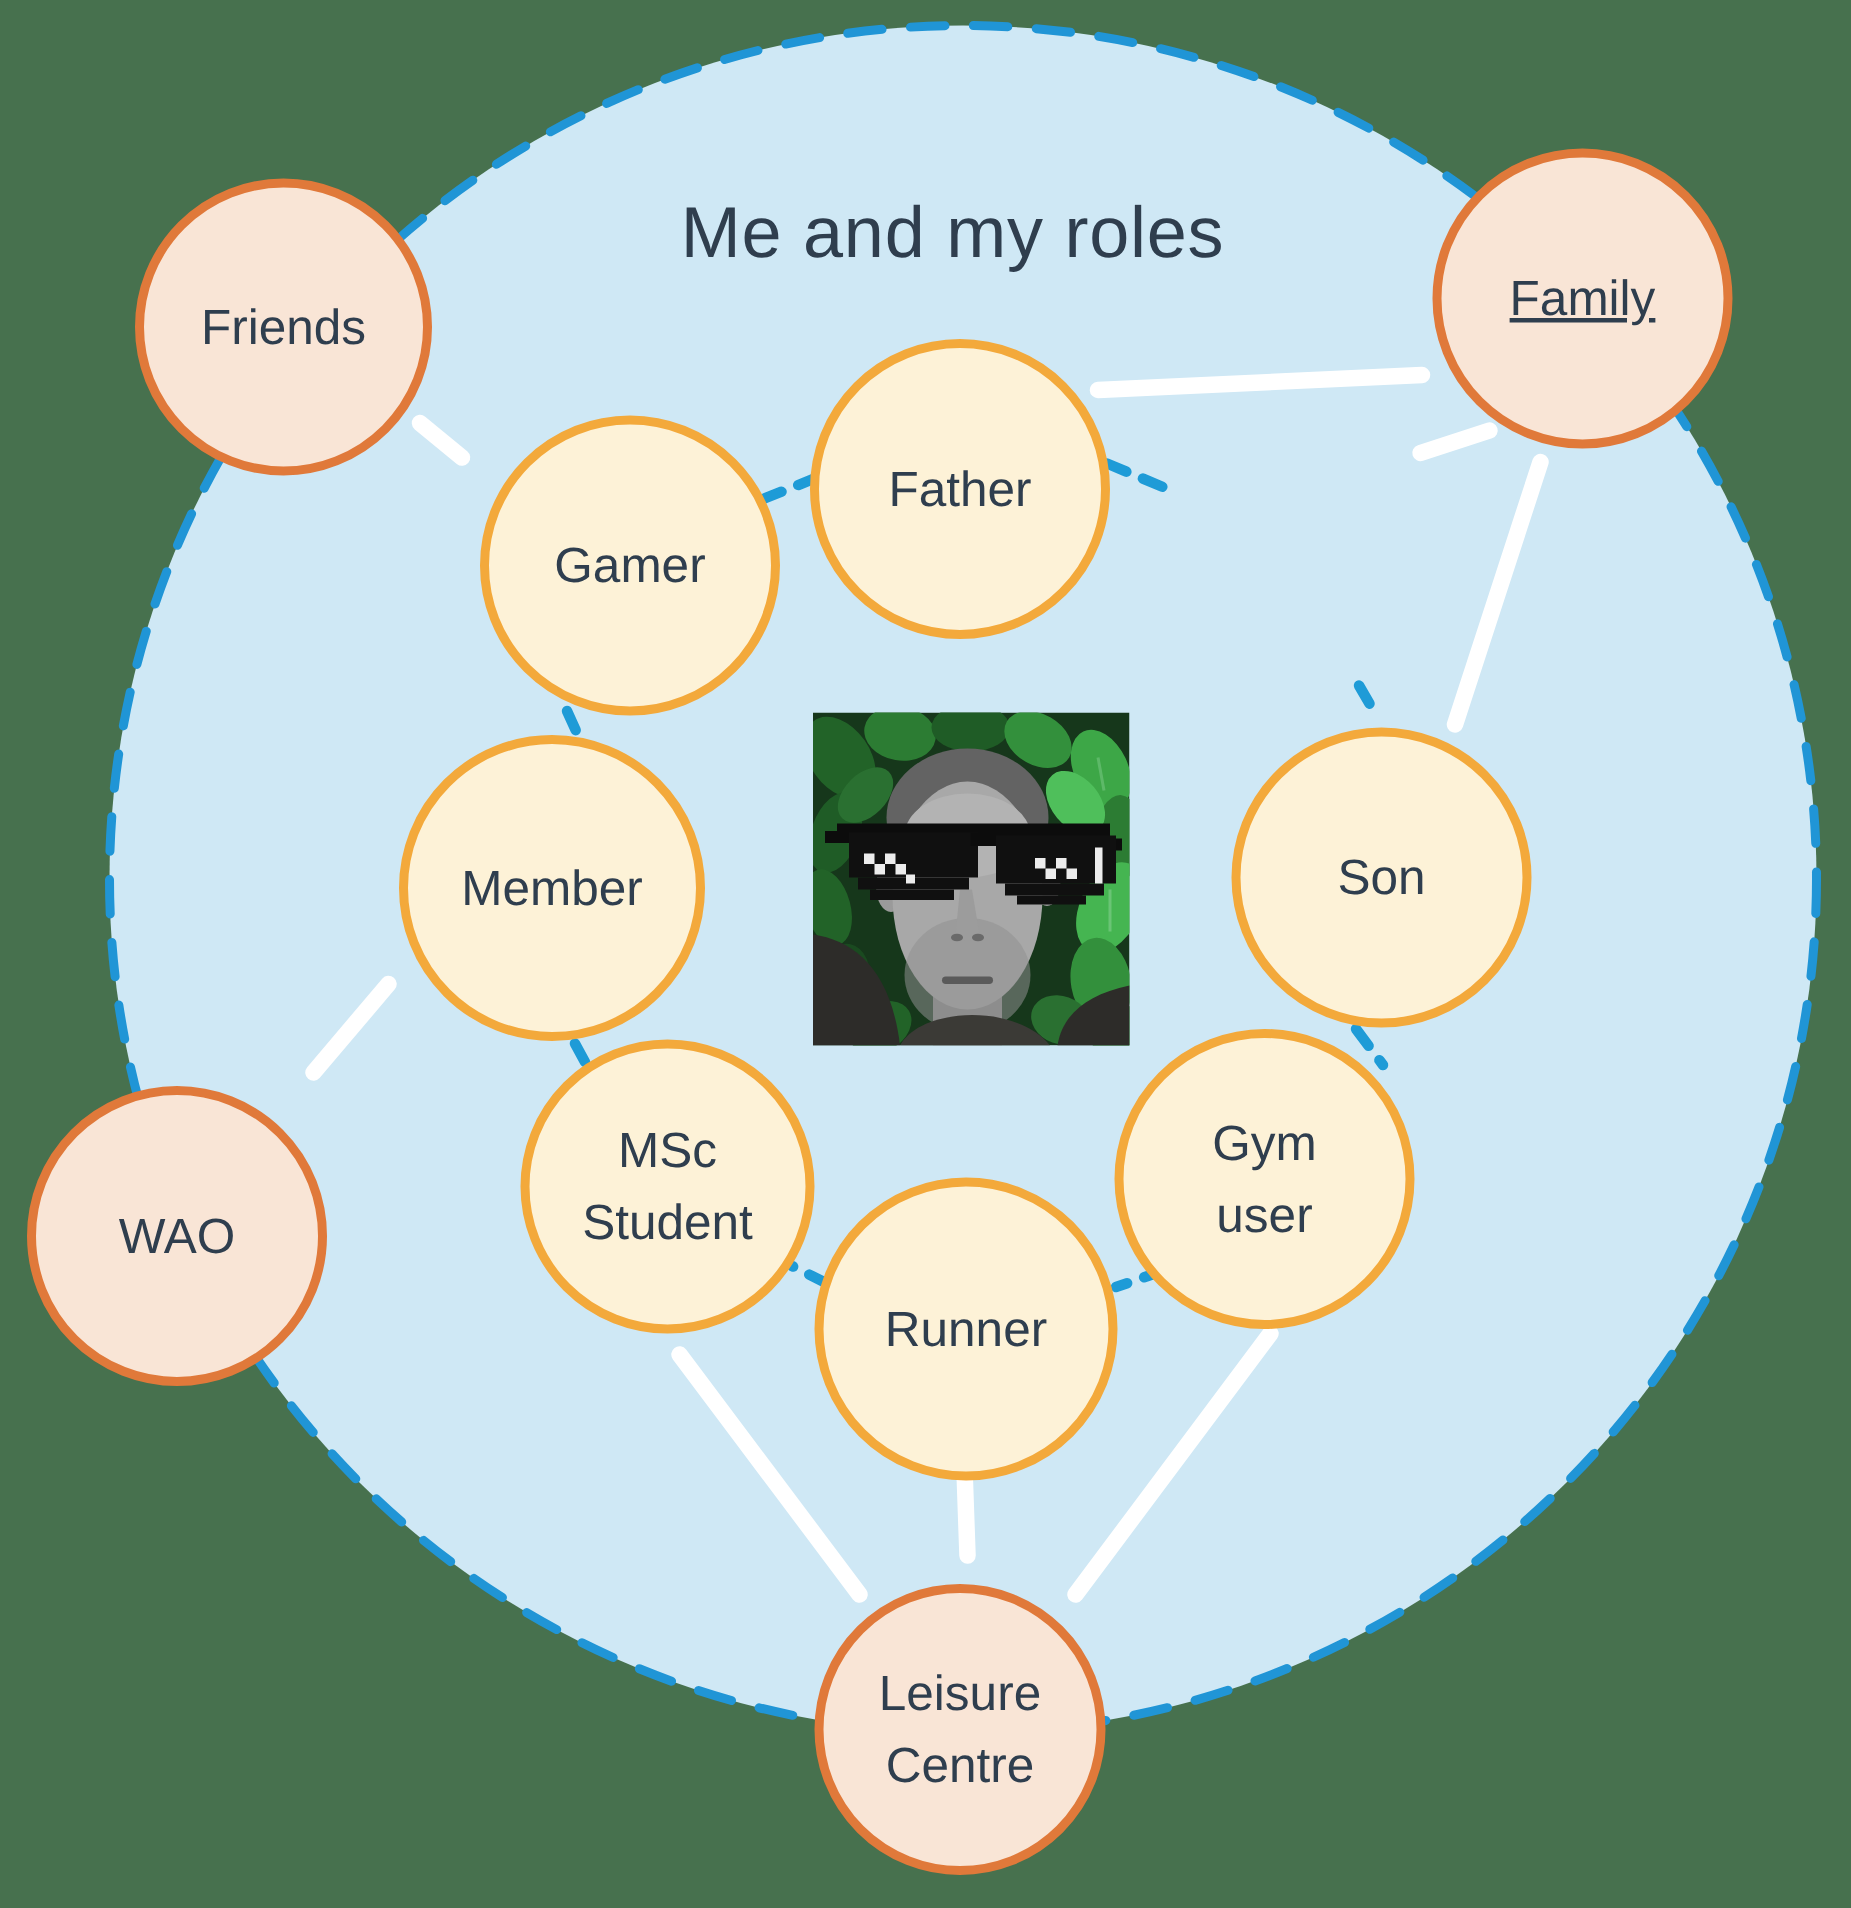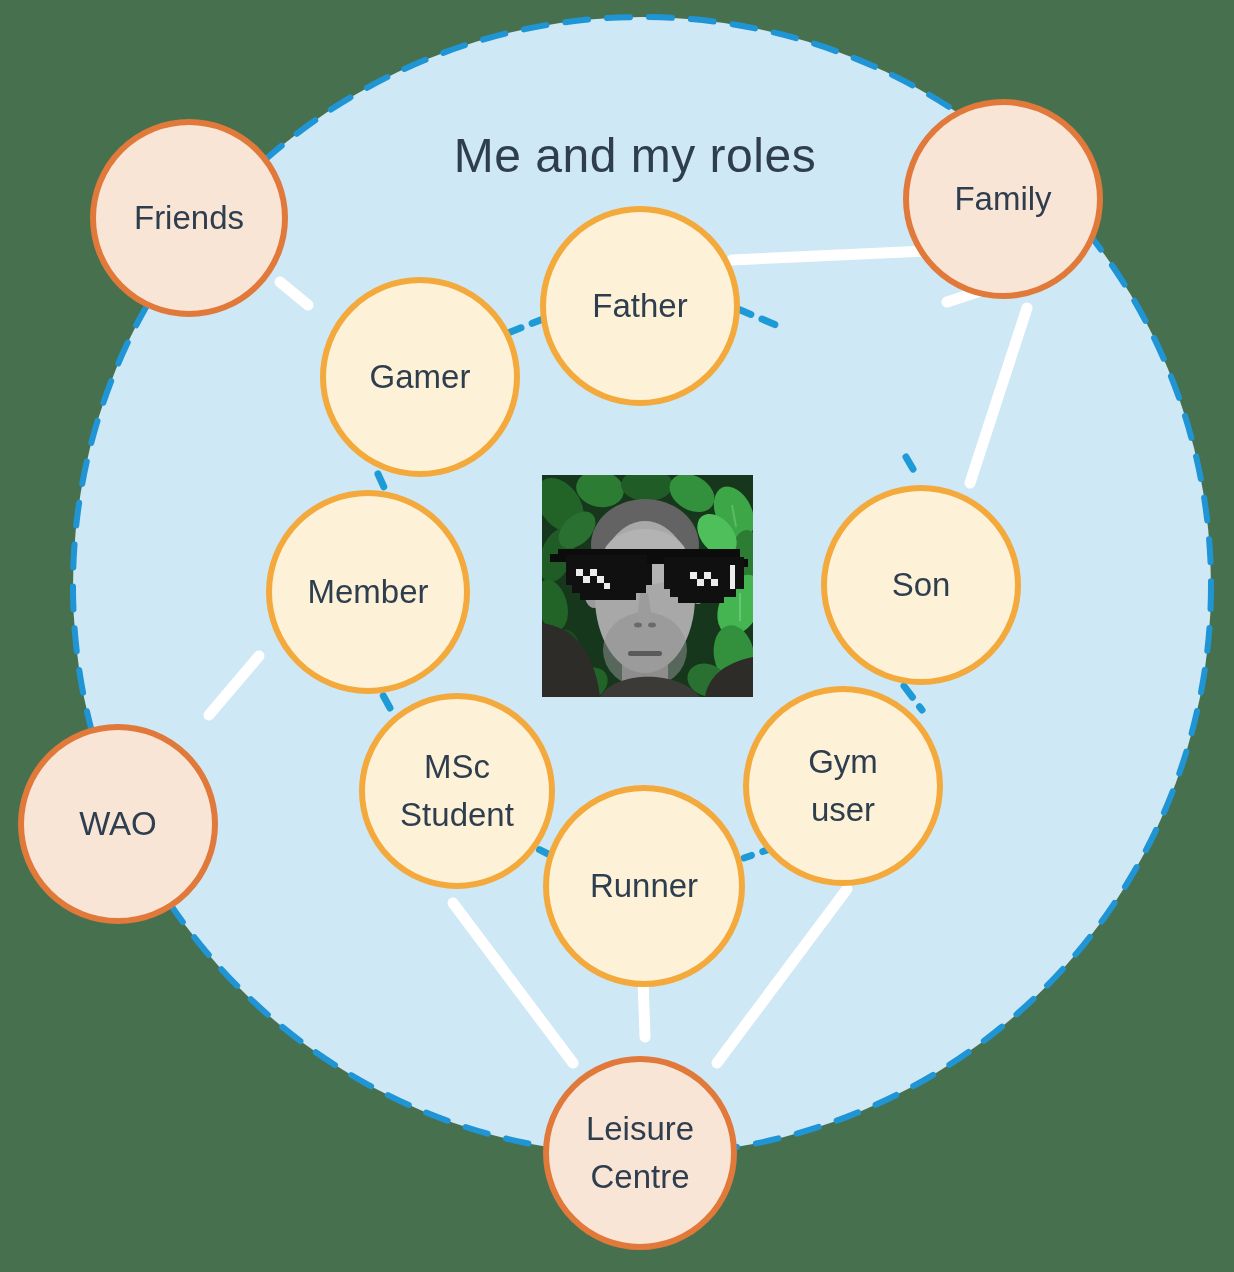--- a/index.html
+++ b/index.html
@@ -67,31 +67,31 @@
         <line x1="906" y1="457" x2="917" y2="476" class="dashed-line"></line>
         <line x1="904" y1="686" x2="922" y2="710" class="dashed-line"></line>
         <line x1="776" y1="847" x2="744" y2="858" class="dashed-line"></line>
         <line x1="552" y1="856" x2="528" y2="844" class="dashed-line"></line>
         <line x1="390" y1="708" x2="378" y2="686" class="dashed-line"></line>
         <line x1="378" y1="474" x2="388" y2="496" class="dashed-line"></line>
       </g>
   </svg>
 
   <div class="node inner" style="left: 420px; top: 377px; width: 200px; height: 200px;"><span>Gamer</span></div>
-  <div class="node inner" style="left: 640px; top: 306px; width: 200px; height: 200px;"><span>Father</span></div>
+  <div class="node inner" style="left: 640px; top: 326px; width: 200px; height: 200px;"><span>Father</span></div>
   <div class="node inner" style="left: 368px; top: 592px; width: 204px; height: 204px; text-align: center;"><span>Member</span></div>
   <div class="node inner" style="left: 921px; top: 585px; width: 200px; height: 200px;"><span>Son</span></div>
-  <div class="node inner" style="left: 457px; top: 791px; width: 196px; height: 196px; text-align: center;"><span>MSc
+  <div class="node inner" style="left: 445px; top: 791px; width: 196px; height: 196px; text-align: center;"><span>MSc
 Student</span></div>
   <div class="node inner" style="left: 644px; top: 886px; width: 202px; height: 202px;"><span>Runner</span></div>
   <div class="node inner" style="left: 843px; top: 786px; width: 200px; height: 200px;"><span>Gym
 user</span></div>
 
   <div class="node outer" style="left: 189px; top: 218px; width: 198px; height: 198px;"><span>Friends</span></div>
-  <div class="node outer" style="left: 1003px; top: 199px; width: 200px; height: 200px;"><span>Family</span></div>
+  <div class="node outer" style="left: 1055px; top: 199px; width: 200px; height: 200px; text-decoration: underline;"><span>Family</span></div>
   <div class="node outer" style="left: 118px; top: 824px; width: 200px; height: 200px; text-align: right;"><span>WAO</span></div>
   <div class="node outer" style="left: 640px; top: 1153px; width: 194px; height: 194px;"><span>Leisure
 Centre</span></div>
 
   <div class="photo-wrap">
     <svg viewBox="0 0 211 222" width="211" height="222">
       <rect width="211" height="222" fill="#16371b"></rect>
       <g>
         <ellipse cx="18" cy="30" rx="20" ry="30" fill="#226328" transform="rotate(-35 18 30)"></ellipse>
         <ellipse cx="58" cy="14" rx="24" ry="18" fill="#2c7c33" transform="rotate(10 58 14)"></ellipse>

